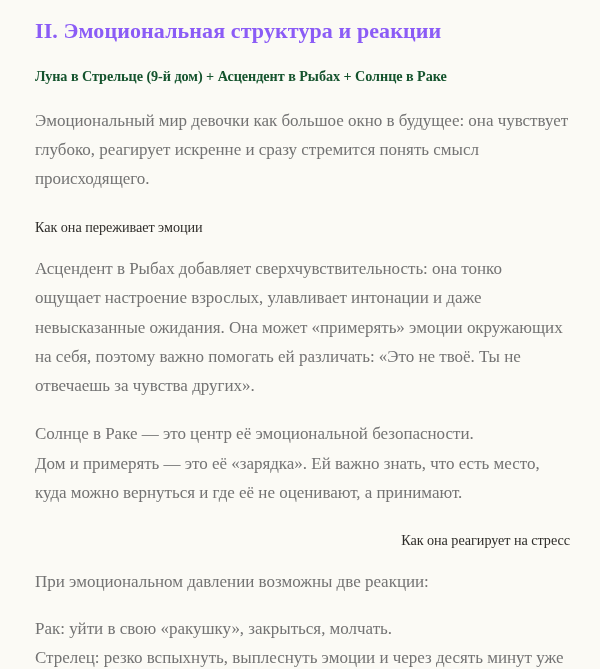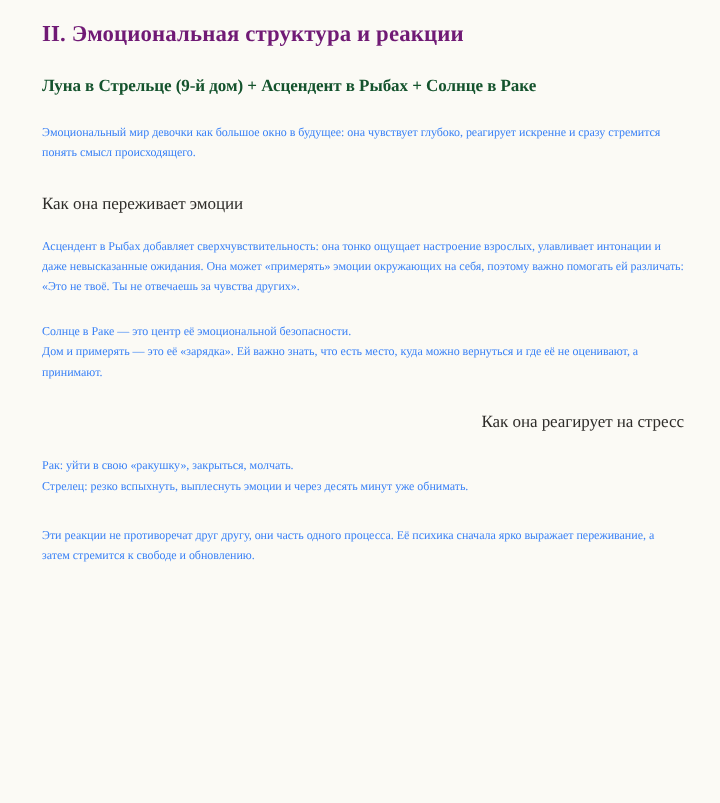--- a/index.html
+++ b/index.html
@@ -16,23 +16,23 @@
     overflow: hidden;
   }
   .page {
     width: 600px;
     height: 669px;
     background: #fbfaf5;
     padding: 17px 30px 0 35px;
   }
   .doc-title {
     font-family: "Liberation Serif", "DejaVu Serif", serif;
-    font-size: 19px;
+    font-size: 22px;
     font-weight: bold;
-    color: #701a75;
+    color: #8b5cf6;
     letter-spacing: 0.1px;
     line-height: 1.25;
     margin: 0 0 22px 0;
     white-space: nowrap;
   }
   .subtitle {
     font-family: "Liberation Serif", "DejaVu Serif", serif;
     font-size: 14.2px;
     font-weight: bold;
     color: #14532d;
@@ -45,22 +45,22 @@
     font-family: "Liberation Serif", "DejaVu Serif", serif;
     font-size: 14.2px;
     font-weight: normal;
     color: #2e2c29;
     line-height: 1.3;
     margin: 0 0 18px 0;
     letter-spacing: -0.05px;
   }
   .para {
     font-family: "Liberation Serif", "DejaVu Serif", serif;
-    font-size: 10px;
-    color: #3b82f6;
+    font-size: 17px;
+    color: #737373;
     line-height: 1.72;
     margin: 0 0 19px 0;
     letter-spacing: -0.02px;
   }
   .para:last-child { margin-bottom: 0; }
   .gap-sm { margin-bottom: 17px; }
   .gap-lg { margin-bottom: 24px; }
   .nowrap-line { display: block; white-space: nowrap; }
   .head-spaced { margin-top: 5px; text-align: right; }
 </style>
@@ -80,20 +80,21 @@
 
   <p class="para">Асцендент в Рыбах добавляет сверхчувствительность: она тонко ощущает настроение взрослых, улавливает интонации и даже невысказанные ожидания. Она может «примерять» эмоции окружающих на себя, поэтому важно помогать ей различать: «Это не твоё. Ты не отвечаешь за чувства других».</p>
 
   <p class="para gap-lg">
     <span class="nowrap-line">Солнце в Раке — это центр её эмоциональной безопасности.</span>
     <span>Дом и примерять — это её «зарядка». Ей важно знать, что есть место, куда можно вернуться и где её не оценивают, а принимают.</span>
   </p>
 
   <h2 class="section-head head-spaced">Как она реагирует на стресс</h2>
 
+  <p class="para gap-sm">При эмоциональном давлении возможны две реакции:</p>
 
   <p class="para gap-lg">
     <span class="nowrap-line">Рак: уйти в свою «ракушку», закрыться, молчать.</span>
     <span>Стрелец: резко вспыхнуть, выплеснуть эмоции и через десять минут уже обнимать.</span>
   </p>
 
   <p class="para">Эти реакции не противоречат друг другу, они часть одного процесса. Её психика сначала ярко выражает переживание, а затем стремится к свободе и обновлению.</p>
 
 </div>
 

